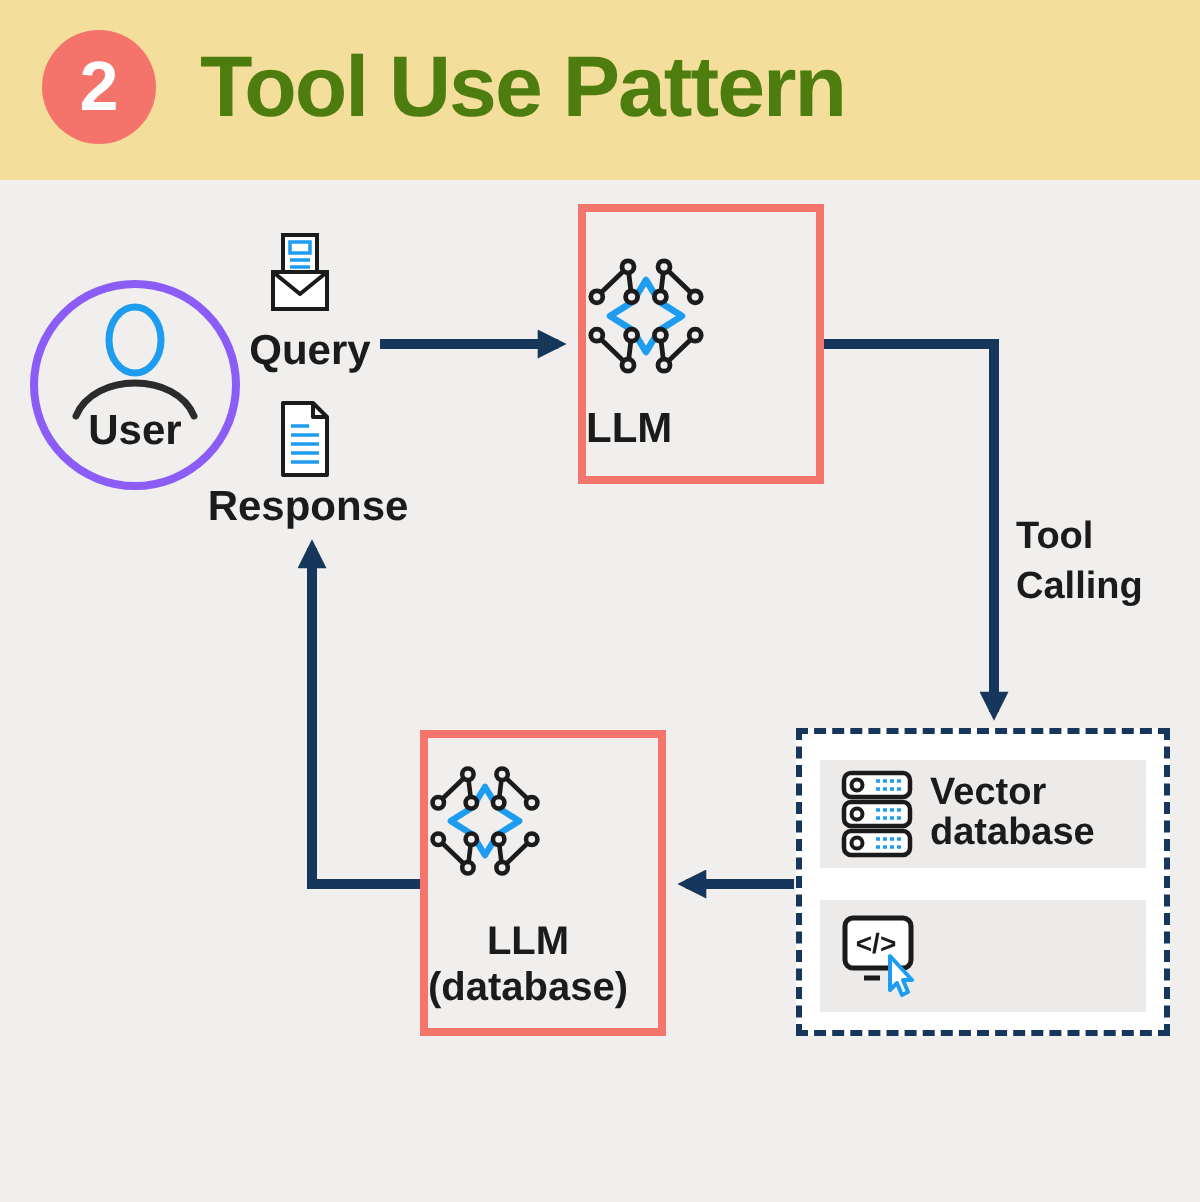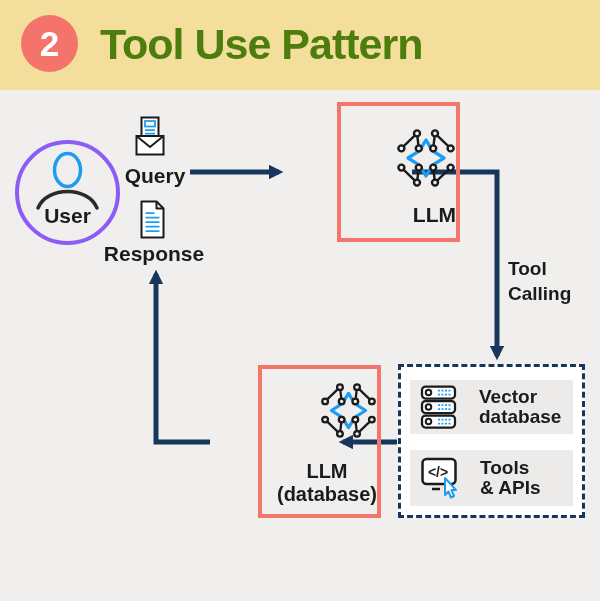--- a/index.html
+++ b/index.html
@@ -25,39 +25,39 @@
   .arrows{position:absolute;left:0;top:0;width:600px;height:511px;}
   .abs{position:absolute;}
   .lbl{font-weight:bold;font-size:21px;text-align:center;line-height:23px;white-space:nowrap;}
   
   .user-circle{
     left:15px;top:50px;width:97px;height:97px;border:4px solid #8b5cf6;border-radius:50%;
   }
   .user-label{left:0;top:60px;width:97px;}
   
   .coral-box{
-    border:4px solid #F4756C;display:flex;flex-direction:column;align-items:flex-end;box-sizing:border-box;margin-left:48px;
+    border:4px solid #F4756C;display:flex;flex-direction:column;align-items:flex-start;box-sizing:border-box;
   }
   .llm-box{left:289px;top:12px;width:123px;height:140px;padding-top:22px;}
   .llm-box .lbl{margin-top:15px;}
   .gen-box{left:210px;top:275px;width:123px;height:153px;padding-top:13px;}
   .gen-box .lbl{margin-top:21px;font-size:20px;}
   
   .query-label{left:103px;top:74px;width:104px;}
   .response-label{left:94px;top:152px;width:120px;}
   .tool-calling{left:508px;top:166px;font-weight:bold;font-size:19px;line-height:25px;text-align:left;}
   
   .toolbox{
     left:398px;top:274px;width:187px;height:154px;box-sizing:border-box;
     border:3px dashed #16365C;background:#FFFFFF;padding:13px 9px;
   }
   .tool-card{
     width:163px;background:#ECEBE9;display:flex;align-items:center;box-sizing:border-box;padding-left:10px;
   }
-  .tool-card .txt{font-weight:bold;font-size:19px;line-height:20px;margin-left:22px;}
+  .tool-card .txt{font-weight:bold;font-size:19px;line-height:20px;margin-left:8px;}
   .card-vector{height:54px;margin-bottom:16px;}
   .card-tools{height:56px;}
   svg{display:block;}
 </style>
 </head>
 <body>
 
 <div class="header">
   <div class="badge">
     <span>2</span>
@@ -156,24 +156,20 @@
         <div>database</div>
       </div>
     </div>
     <div class="tool-card card-tools">
       <svg width="38" height="45" viewBox="0 0 76 90">
         <rect x="5" y="6" width="66" height="50" rx="8" fill="#fff" stroke="#1B1B1B" stroke-width="5"></rect>
         <text x="36" y="41" text-anchor="middle" font-size="28" font-weight="bold" fill="#1B1B1B">&lt;/&gt;</text>
         <path d="M24,66 H40" stroke="#1B1B1B" stroke-width="5"></path>
         <path d="M50,44 L50,78 L57,71 L62,83 L68,80 L63,68 L72,68 Z" fill="#fff" stroke="#1E9CF0" stroke-width="4" stroke-linejoin="round"></path>
       </svg>
-      <div class="txt">
-        <div>Tools</div>
-        <div>&amp; APIs</div>
-      </div>
     </div>
   </div>
 
   <div class="abs coral-box gen-box">
     <svg width="57" height="57" viewBox="0 0 100 100">
       <path d="M50,20 L61,38 L80,50 L61,62 L50,80 L39,62 L20,50 L39,38 Z" fill="none" stroke="#1E9CF0" stroke-width="5.5" stroke-linejoin="round"></path>
       <path d="M35,9 L9,34 M35,9 L38,34 M65,9 L91,34 M65,9 L62,34 M35,91 L9,66 M35,91 L38,66 M65,91 L91,66 M65,91 L62,66" stroke="#1B1B1B" stroke-width="4" stroke-linecap="round" fill="none"></path>
       <g fill="#F0EFED" stroke="#1B1B1B" stroke-width="4">
         <circle cx="35" cy="9" r="5"></circle>
           <circle cx="65" cy="9" r="5"></circle>

